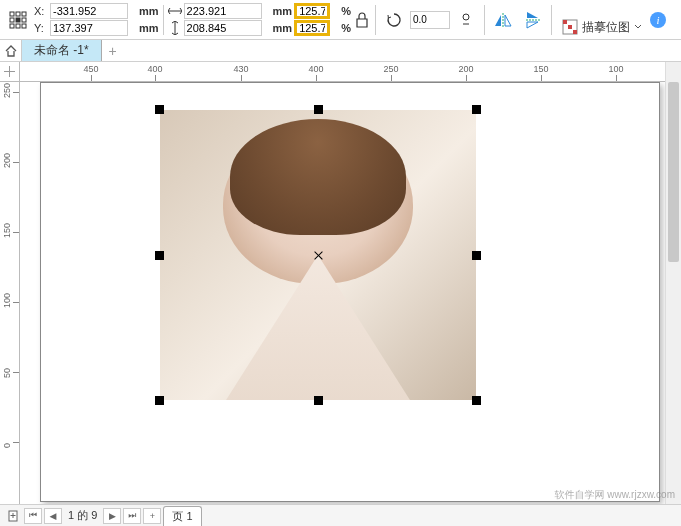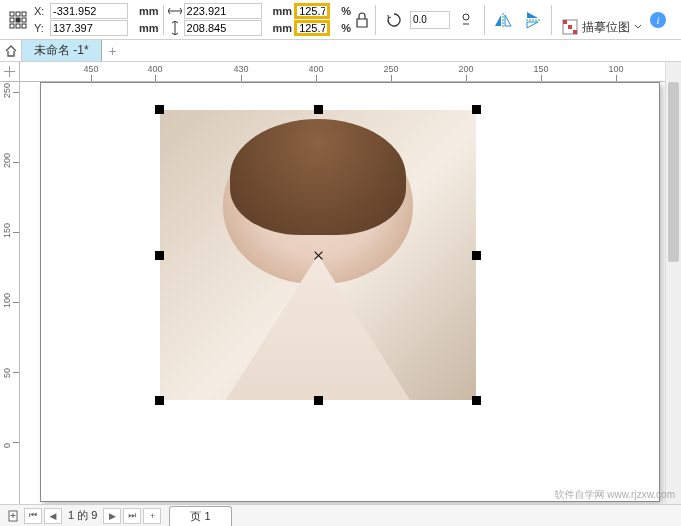--- a/index.html
+++ b/index.html
@@ -71,21 +71,21 @@
 .h-bl{left:-5px;bottom:-5px;} .h-bm{left:50%;bottom:-5px;margin-left:-4px;} .h-br{right:-5px;bottom:-5px;}
 .center-x { position:absolute; left:50%; top:50%; width:11px; height:11px; margin:-5px 0 0 -5px; }
 .center-x::before,.center-x::after{content:"";position:absolute;background:#000;}
 .center-x::before{left:0;right:0;top:5px;height:1px;transform:rotate(45deg);}
 .center-x::after{left:0;right:0;top:5px;height:1px;transform:rotate(-45deg);}
 
 
 .statusbar { position:absolute; bottom:0; left:0; right:0; height:22px; background:#f5f5f5; border-top:1px solid #d0d0d0; display:flex; align-items:center; padding:0 4px; gap:2px; font-size:11px; }
 .nav-btn { width:18px; height:16px; border:1px solid #ccc; background:#fff; display:flex; align-items:center; justify-content:center; cursor:pointer; font-size:9px; color:#666; }
 .page-count { padding:0 4px; }
-.page-tab { padding:2px 20px; background:#fff; border:1px solid #aaa; border-bottom:none; border-radius:3px 3px 0 0; margin-left:6px; cursor:pointer; }
+.page-tab { padding:2px 8px; background:#fff; border:1px solid #aaa; border-bottom:none; border-radius:3px 3px 0 0; cursor:pointer; }
 .watermark { position:absolute; right:6px; bottom:24px; font-size:10px; color:rgba(120,120,120,0.6); pointer-events:none; }
 
 .vscroll { position:absolute; right:0; top:62px; bottom:22px; width:16px; background:#f0f0f0; border-left:1px solid #ddd; }
 .vscroll-thumb { position:absolute; left:2px; right:2px; top:20px; height:180px; background:#c8c8c8; border-radius:2px; }
 </style>
 </head>
 <body>
 
 <div class="propbar">
   <div class="icon-box">

